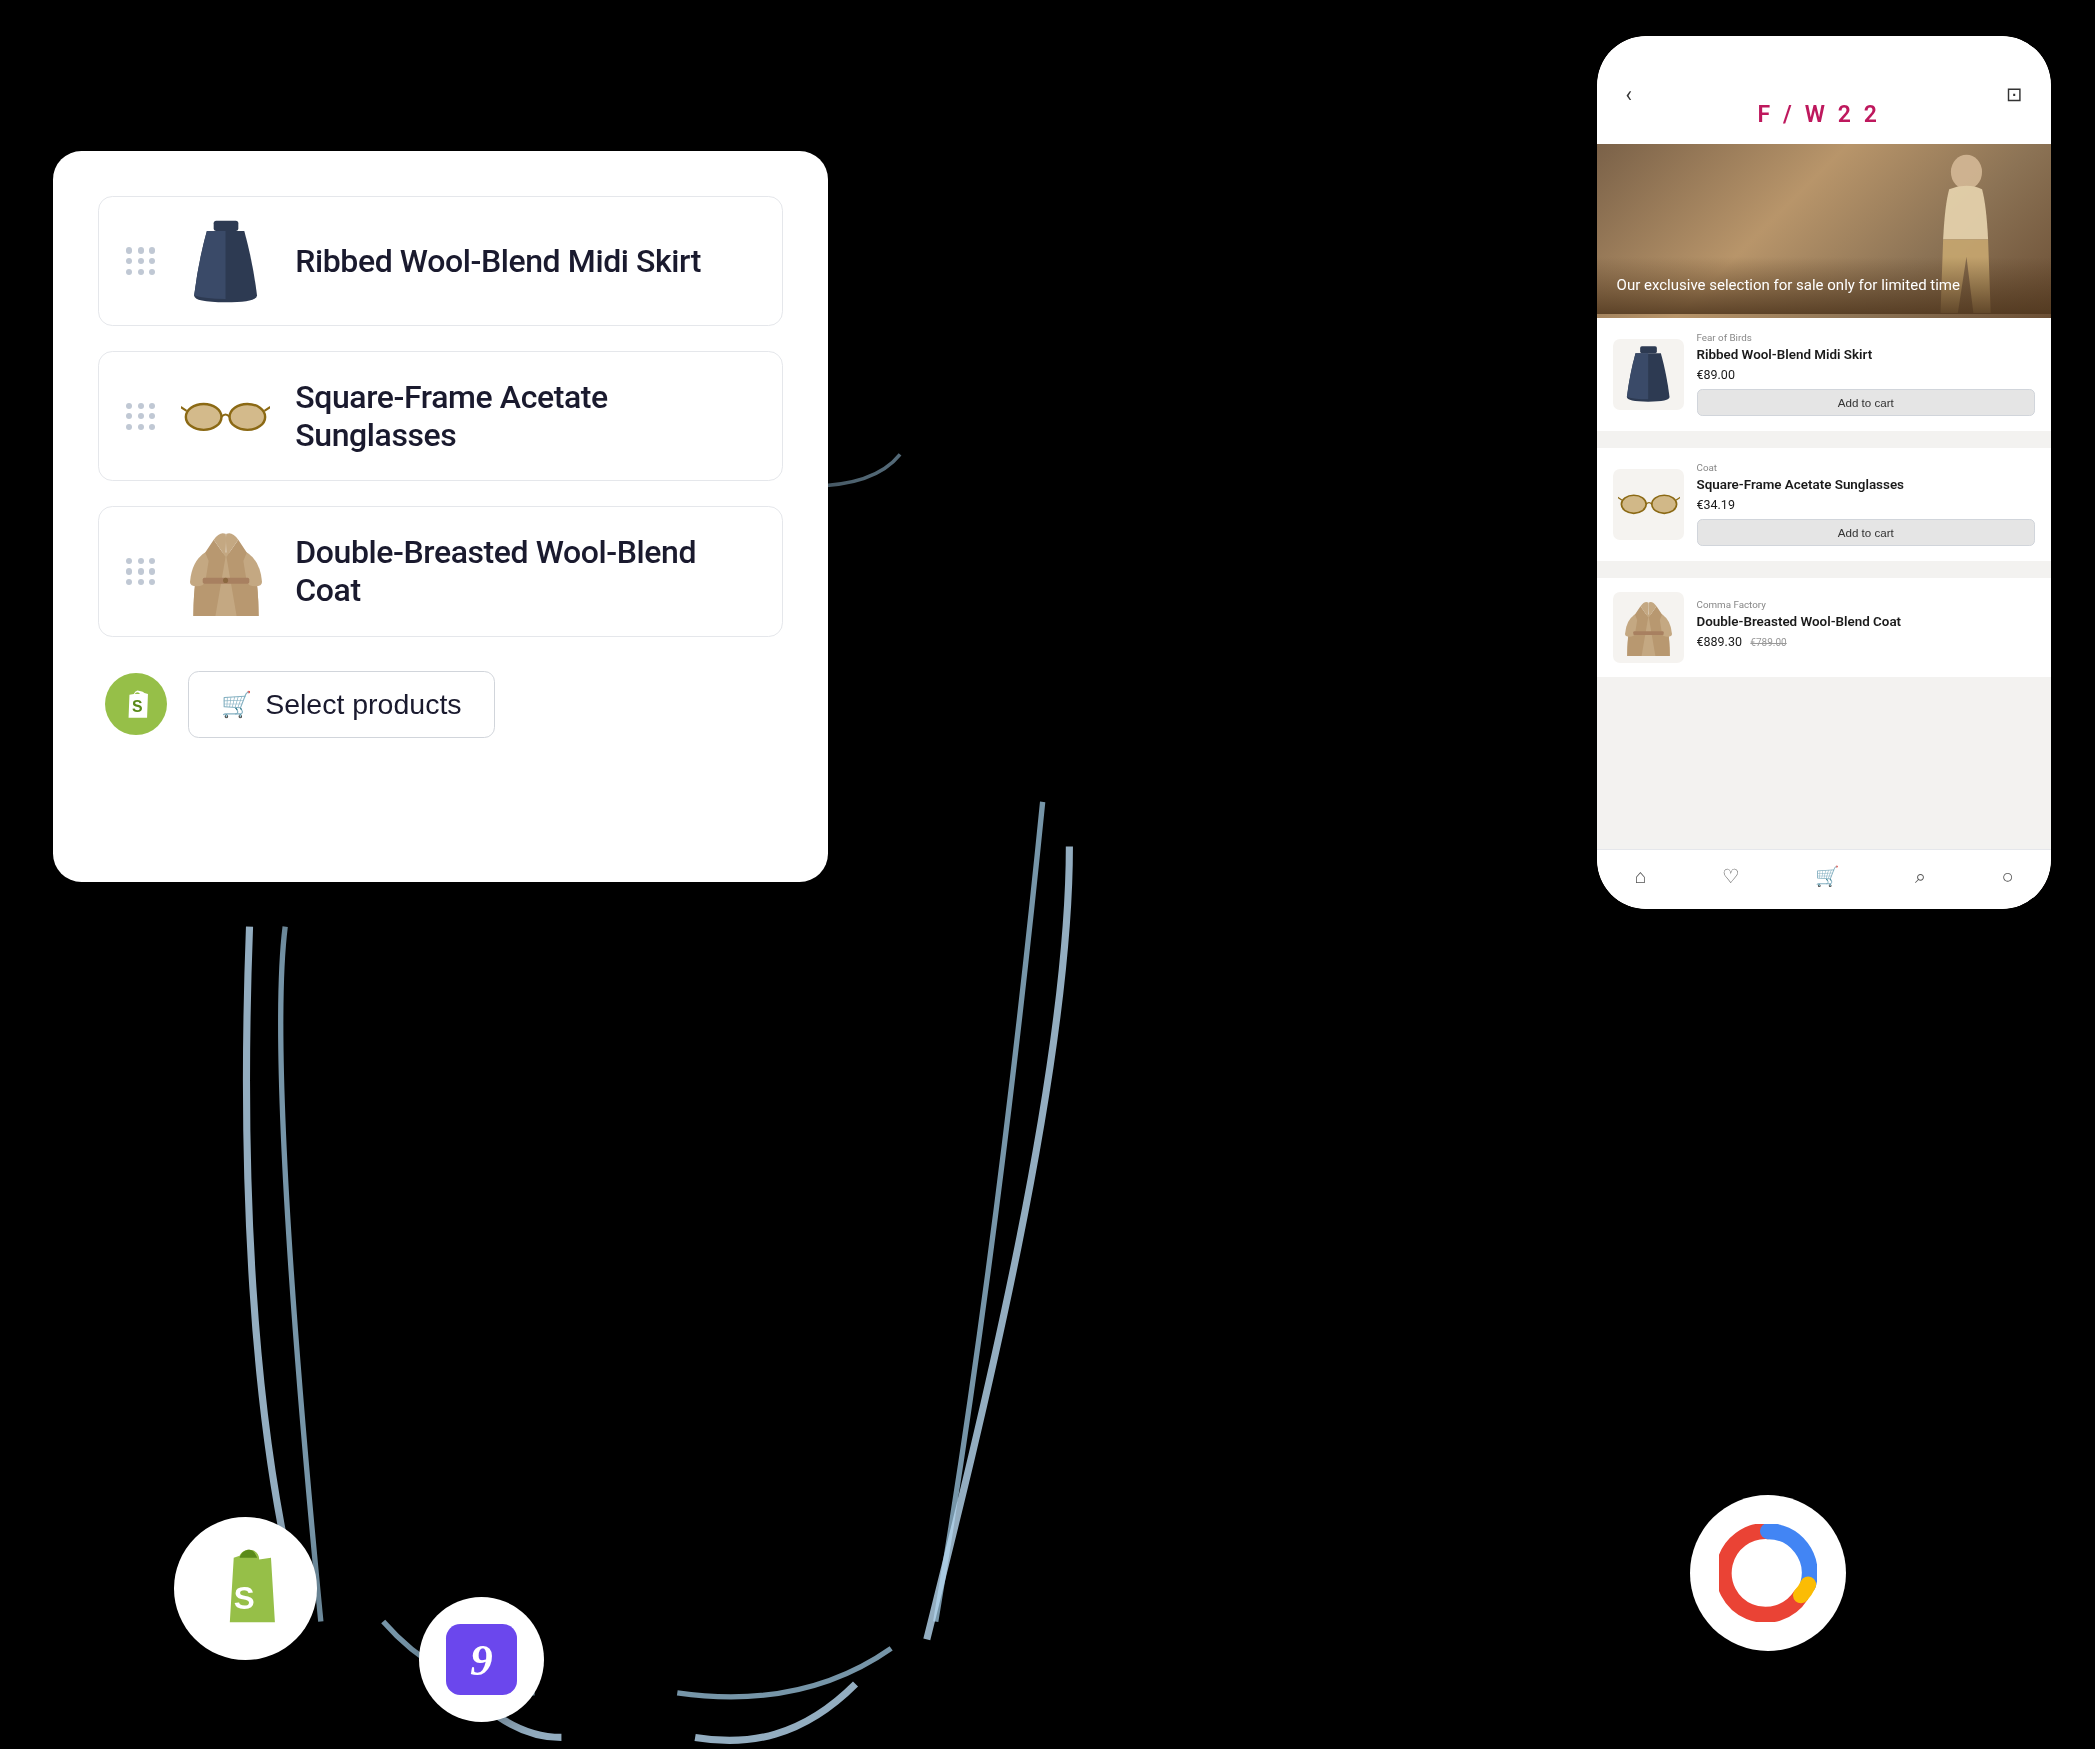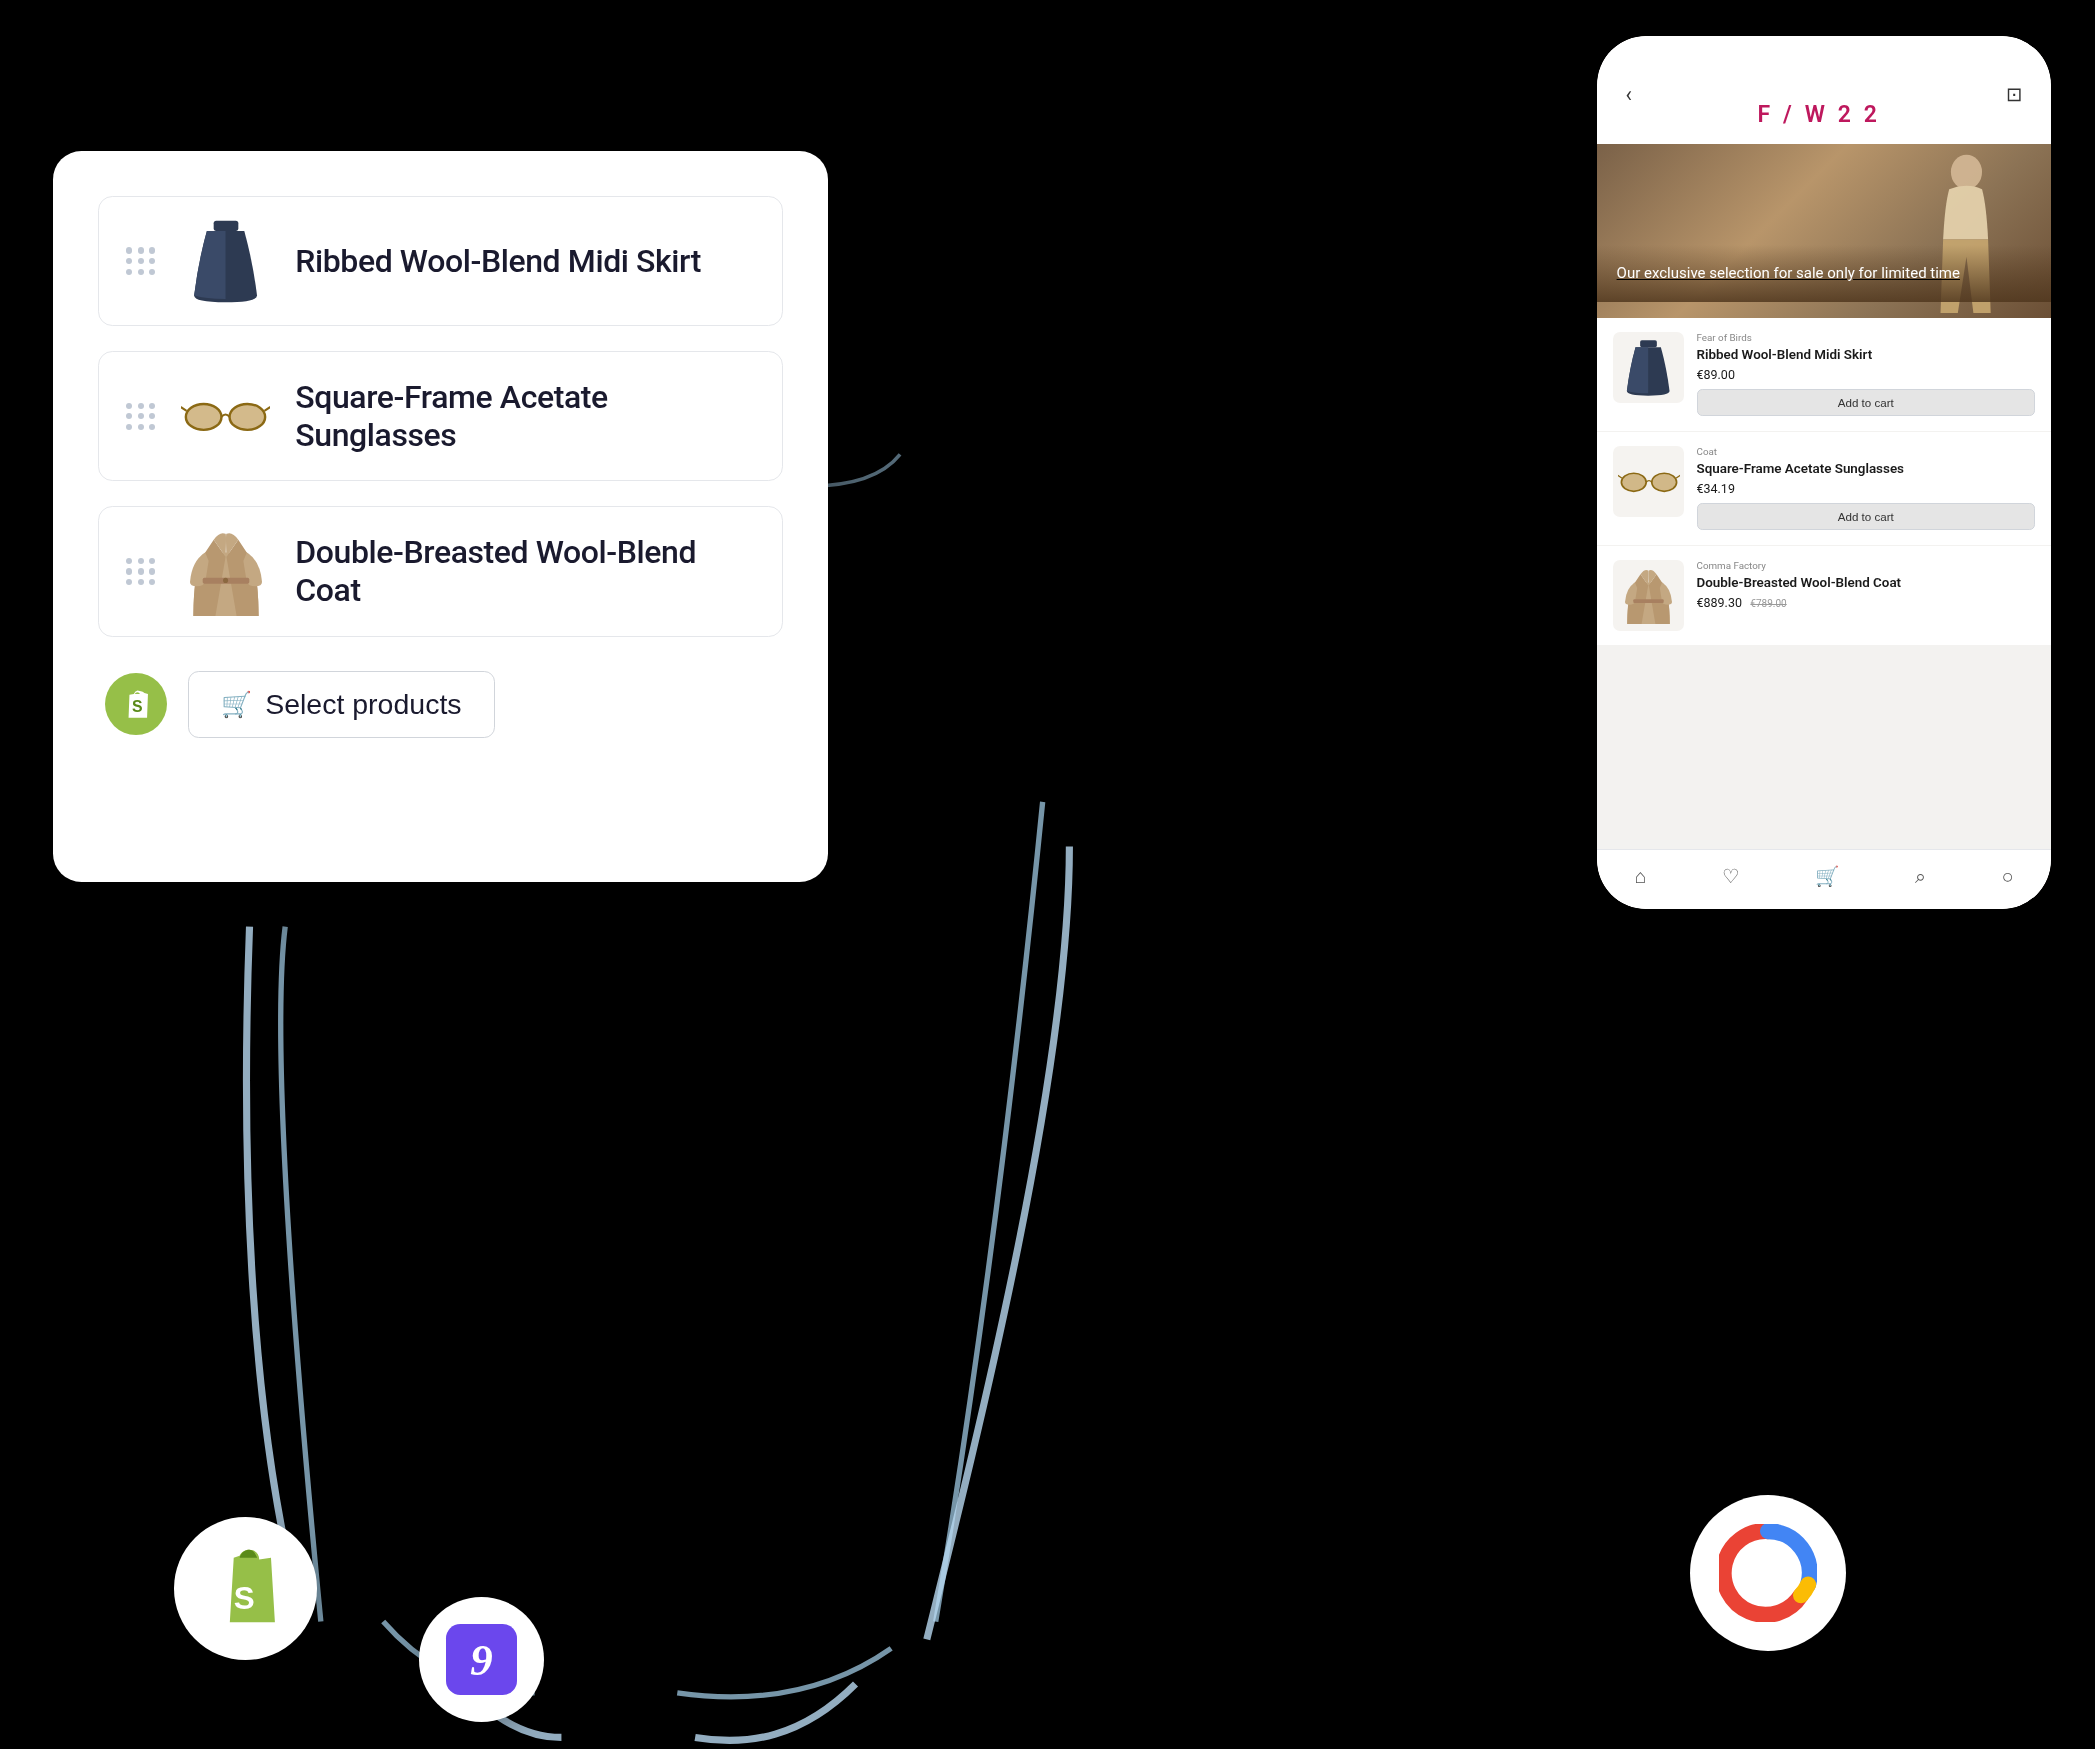--- a/index.html
+++ b/index.html
@@ -199,48 +199,47 @@
       right: 53px;
       top: 9px;
       width: 89px;
       height: 160px;
       opacity: 0.9;
     }
 
     .hero-text-overlay {
       position: absolute;
       left: 0;
-      bottom: 16px;
+      bottom: 4px;
       width: 100%;
       padding: 18px 19.6px;
       background: linear-gradient(transparent, rgba(80,55,30,0.85));
-      text-decoration: underline;
     }
 
     .hero-text {
       color: #fff;
       font-size: 15px;
       font-weight: 400;
       line-height: 1.4;
     }
 
     
     .phone-product-list {
       flex: 1;
       overflow-y: auto;
       background: #f3f2f0;
     }
 
     .phone-product-item {
       display: flex;
-      align-items: flex-start;
+      align-items: center;
       gap: 12.5px;
       padding: 14.3px 16px;
       background: #fff;
-      margin-bottom: 1px;
+      margin-bottom: 17px;
     }
 
     .phone-product-img-wrap {
       width: 71px;
       height: 71px;
       flex-shrink: 0;
       display: flex;
       align-items: center;
       justify-content: center;
       background: #f5f3f0;

